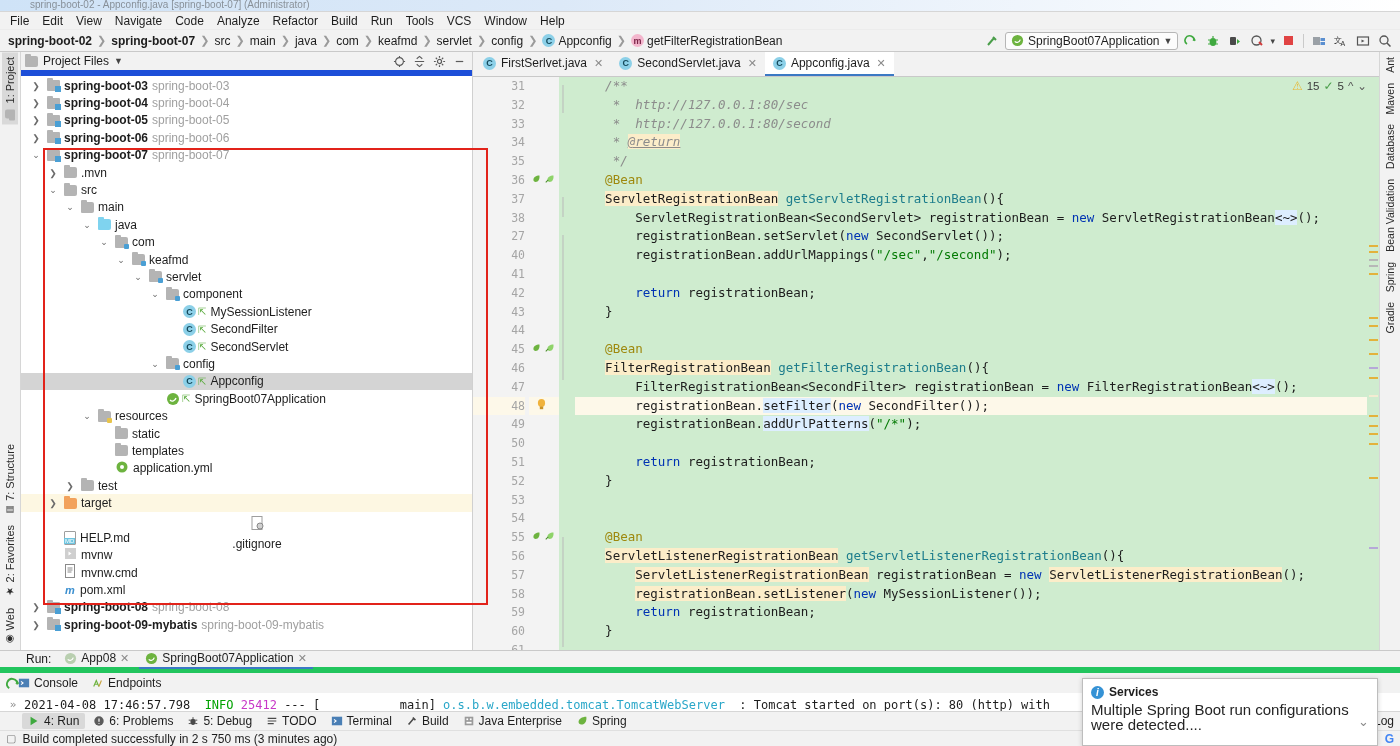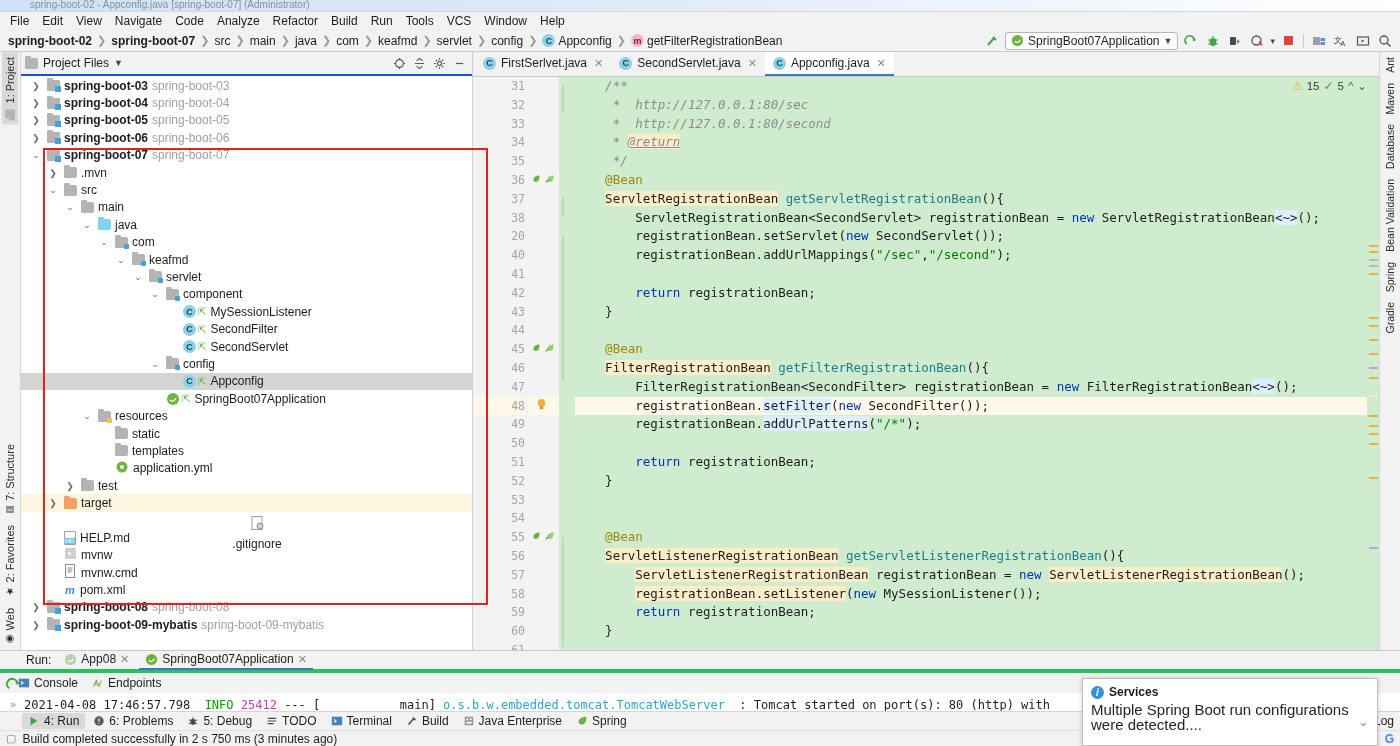--- a/index.html
+++ b/index.html
@@ -102,21 +102,21 @@
   }
 
   
   .project {
     width: 452px; flex: 0 0 452px; background: #ffffff;
     display: flex; flex-direction: column; border-right: 1px solid #d0d0d0;
     position: relative;
   }
   .proj-head {
     height: 24px; background: #f2f2f2; display: flex; align-items: center;
-    padding: 0 4px; gap: 4px; border-bottom: 2px solid #1d4ed8;
+    padding: 0 4px; gap: 4px; border-bottom: 6px solid #1d4ed8;
   }
   .proj-title { font-size: 12px; display: flex; align-items: center; gap: 5px; }
   .proj-head .right { margin-left: auto; display: flex; align-items: center; gap: 2px; }
   .folder-ic {
     width: 13px; height: 11px; background: #b4b4b4; border-radius: 1px 2px 2px 1px;
     position: relative; display: inline-block;
   }
   .folder-ic::before{
     content:""; position:absolute; top:-2px; left:0; width:6px;height:3px;
     background:#b4b4b4; border-radius:1px 1px 0 0;
@@ -228,21 +228,21 @@
   }
   .sp-chev { position: absolute; right: 8px; bottom: 16px; color: #8a8a8a; font-size: 13px; }
 
   
   .runpanel {
     position: absolute; left: 0; right: 0; bottom: 30px; height: 66px;
     background: #f2f2f2; border-top: 1px solid #c9c9c9; display: flex;
   }
   .run-head {
     height: 22px; display: flex; align-items: center; gap: 4px; padding-left: 26px;
-    font-size: 12px; border-bottom: 4px solid #22c55e;
+    font-size: 12px; border-bottom: 6px solid #22c55e;
   }
   .rtab { display: flex; align-items: center; gap: 4px; padding: 2px 6px; border-bottom: 2px solid transparent; cursor:default;}
   .rtab.active { border-bottom: 2px solid #3b79c4; }
   .rtab .x { color:#8a8a8a; font-size:11px; }
   .run-body { flex: 1; display: flex; flex-direction: column; min-width:0;}
   .run-sub {
     height: 20px; display: flex; align-items: center; gap: 14px; padding-left: 18px;
     font-size: 12px; background: #f2f2f2;
   }
   .sub-item { display: flex; align-items: center; gap: 4px; cursor: default; }
@@ -713,21 +713,21 @@
       <div class="codewrap">
         <div class="gutter" id="gutter">
             <div class="gl">31</div>
             <div class="gl">32</div>
             <div class="gl">33</div>
             <div class="gl">34</div>
             <div class="gl">35</div>
             <div class="gl">36</div>
             <div class="gl">37</div>
             <div class="gl">38</div>
-            <div class="gl">20</div>
+            <div class="gl">27</div>
             <div class="gl">40</div>
             <div class="gl">41</div>
             <div class="gl">42</div>
             <div class="gl">43</div>
             <div class="gl">44</div>
             <div class="gl">45</div>
             <div class="gl">46</div>
             <div class="gl">47</div>
             <div class="gl" style="background: rgb(253, 248, 233);">48</div>
             <div class="gl">49</div>

